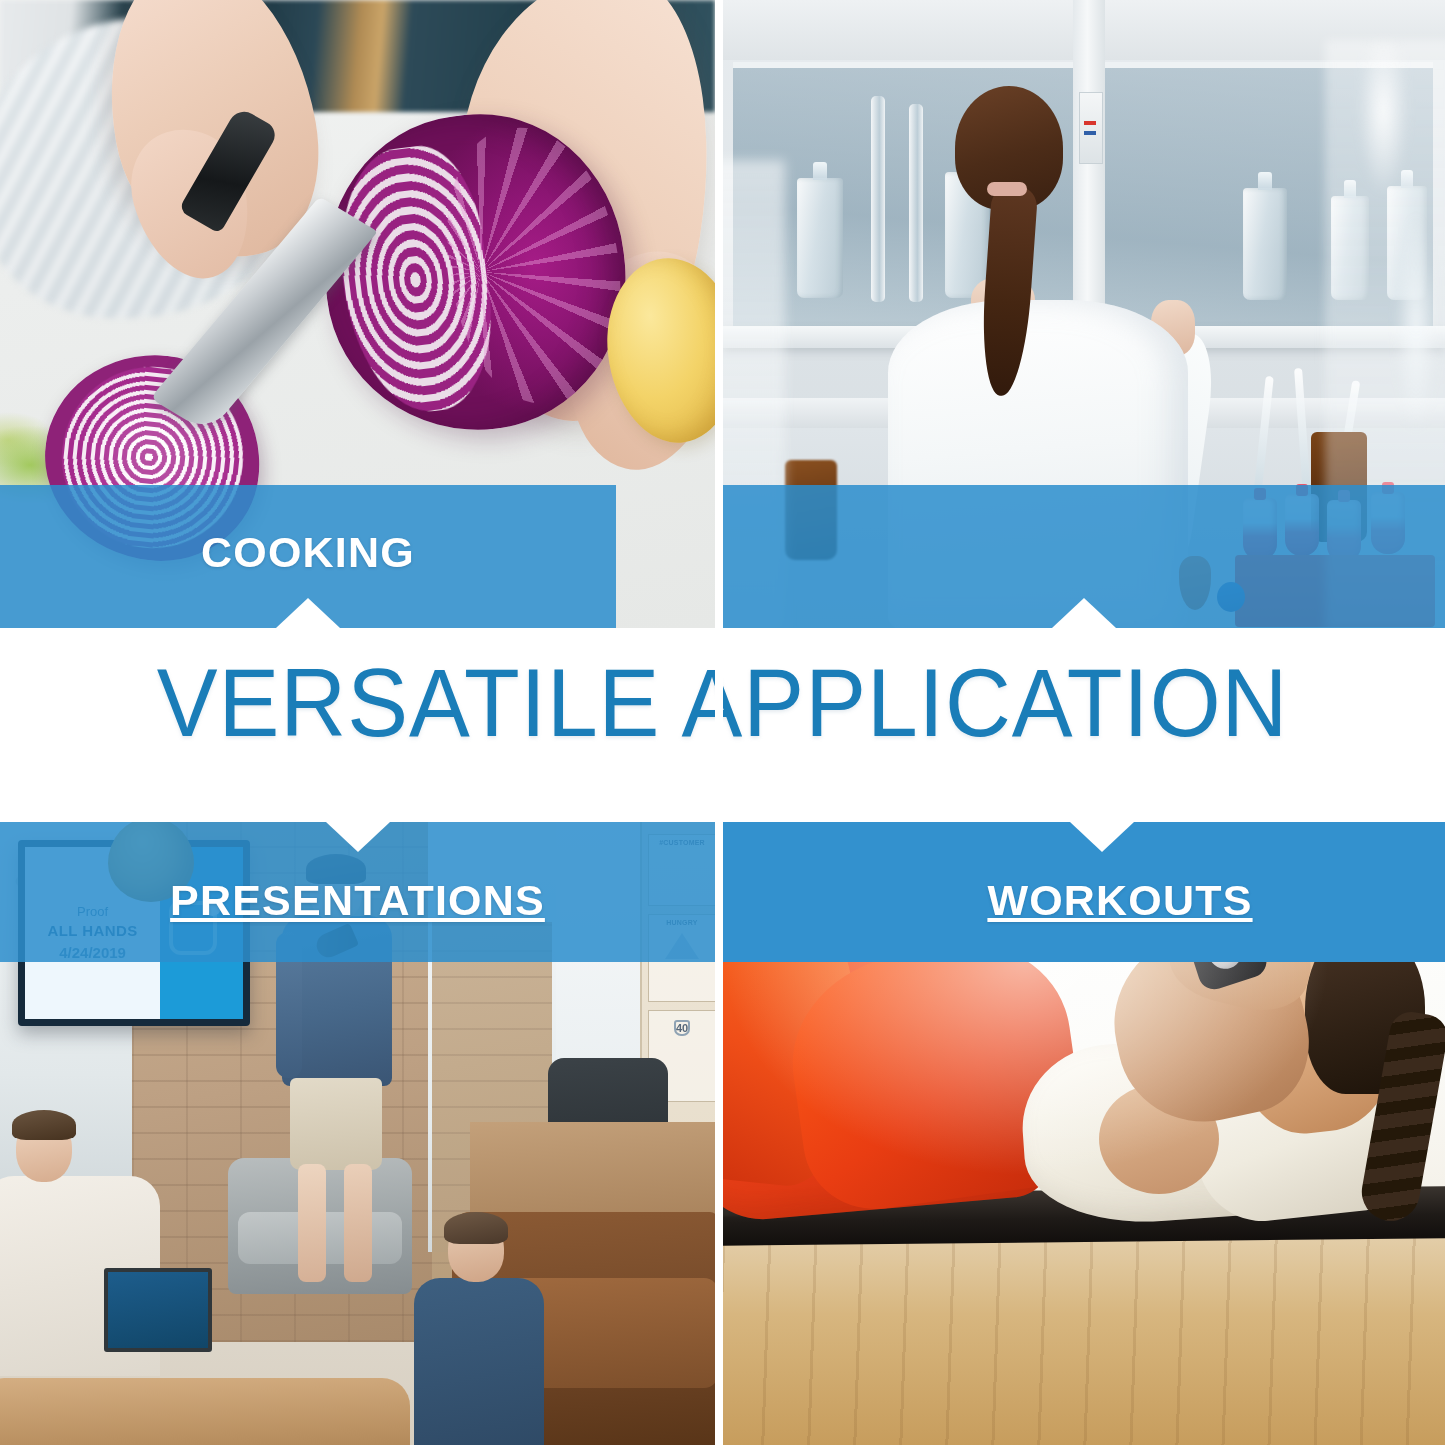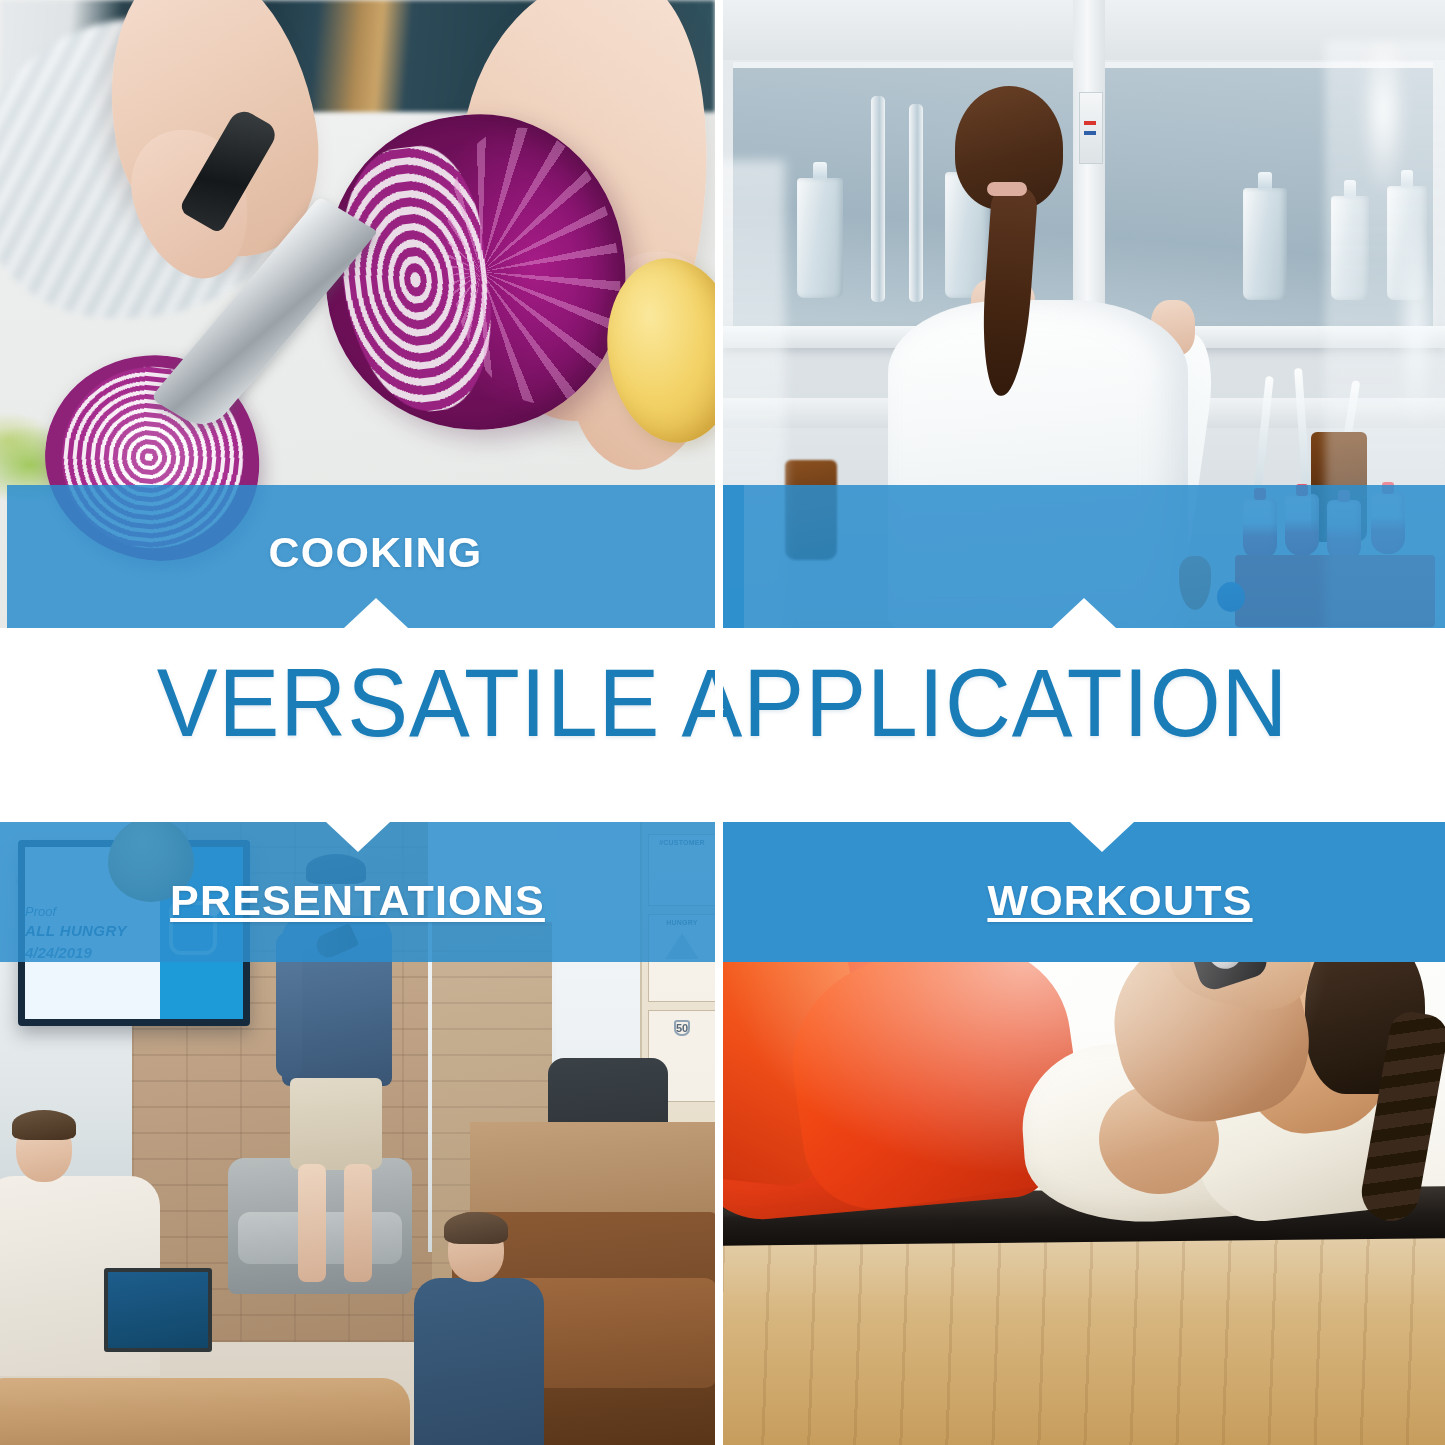--- a/index.html
+++ b/index.html
@@ -375,24 +375,23 @@
     box-shadow: 0 8px 18px rgba(40,50,60,.35);
     overflow: hidden;
   }
   .pres-slide {
     position: absolute; inset: 0;
     background: linear-gradient(90deg, #eef7fd 0%, #eef7fd 62%, #1c9bd8 62%, #1c9bd8 100%);
     display: flex; align-items: center;
   }
   .pres-slide-text {
     width: 62%;
-    text-align: left;
+    text-align: center;
     color: #1d5f8a;
     line-height: 1.35;
-    font-style: italic;
   }
   .pres-l1 { font-size: 13px; font-weight: 400; color: #2e6f9c; }
   .pres-l2 { font-size: 15px; font-weight: 700; color: #1b5c8b; letter-spacing: .4px; }
   .pres-l3 { font-size: 15px; font-weight: 700; color: #3a7ba6; margin-top: 2px; }
   .pres-logo {
     position: absolute; right: 26px; top: 54px; width: 40px; height: 46px;
     border: 4px solid #7ed0f2;
     border-radius: 10px 10px 12px 12px;
   }
   .pres-logo::after {
@@ -690,21 +689,21 @@
     position: absolute;
     display: flex;
     align-items: center;
     justify-content: center;
     background: #3391ce;
     z-index: 5;
   }
   .banner-translucent { background: rgba(44,142,205,.86); }
   .banner-solid { background: #3391ce; }
 
-  .banner-top-l  { left: 0px;   top: 485px; width: 737px; height: 143px; margin-left: 7px; }
+  .banner-top-l  { left: 0px;   top: 485px; width: 616px; height: 143px; }
   .banner-top-r  { left: 723px; top: 485px; width: 722px; height: 143px; }
   .banner-bot-l  { left: 0px;   top: 822px; width: 715px; height: 140px; }
   .banner-bot-r  { left: 723px; top: 822px; width: 722px; height: 140px; padding-left: 36px; }
 
   .banner-label {
     color: #ffffff;
     font-family: "Liberation Sans", sans-serif;
     font-weight: 700;
     font-size: 43px;
     letter-spacing: 1.2px;
@@ -842,35 +841,35 @@
 
       <div class="pres-posters">
         <div class="pres-poster ppA">
           <span class="pp-lbl">#CUSTOMER</span>
         </div>
         <div class="pres-poster ppB">
           <span class="pp-lbl">HUNGRY</span>
           <span class="pp-tri"></span>
         </div>
         <div class="pres-poster ppC">
-          <span class="pp-cup">50</span>
+          <span class="pp-cup">40</span>
         </div>
       </div>
 
       <div class="pres-offchair"></div>
       <div class="pres-desk"></div>
       <div class="pres-sofa"></div>
       <div class="pres-chair"></div>
 
       <div class="pres-lamp-arm"></div>
       <div class="pres-tv">
         <div class="pres-slide">
           <div class="pres-slide-text">
             <div class="pres-l1">Proof</div>
-            <div class="pres-l2">ALL HUNGRY</div>
+            <div class="pres-l2">ALL HANDS</div>
             <div class="pres-l3">4/24/2019</div>
           </div>
           <div class="pres-logo"></div>
         </div>
       </div>
       <div class="pres-lamp"></div>
 
       <div class="pres-man">
         <div class="pres-man-shirt"></div>
         <div class="pres-man-arm"></div>

